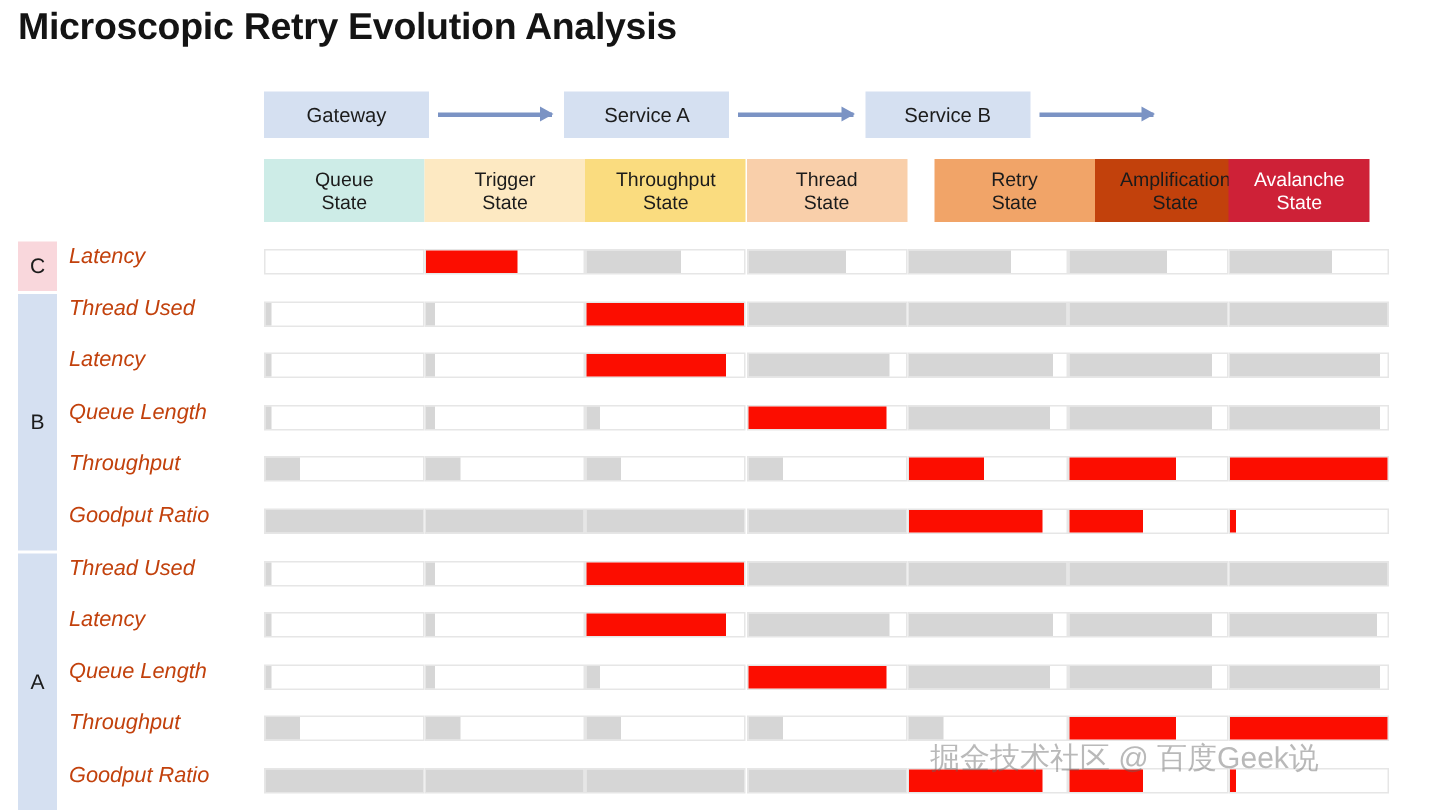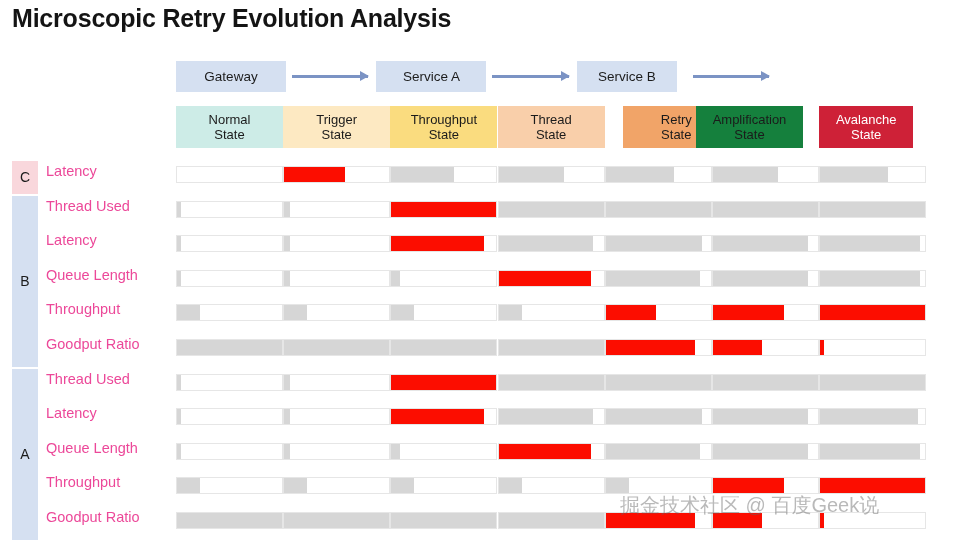--- a/index.html
+++ b/index.html
@@ -57,22 +57,23 @@
   .group-badge{
     position:absolute;left:12px;width:26px;
     display:flex;align-items:center;justify-content:center;
     font-size:14px;color:#1b1b1b;
   }
   .group-badge.c{background:#f9d7dc;}
   .group-badge.b{background:#d5e0f1;}
   .group-badge.a{background:#d5e0f1;}
   .row-label{
     position:absolute;left:46px;
-    font-size:14.5px;color:#ec4899;
+    font-size:14.5px;color:#c2410c;
     white-space:nowrap;
+    font-style:italic;
   }
   
   #watermark{
     position:absolute;left:620px;top:492px;
     font-size:20px;color:rgba(100,100,100,0.45);
     white-space:nowrap;
     pointer-events:none;
   }
 </style>
 </head>
@@ -80,47 +81,47 @@
 
 <div id="page-title">Microscopic Retry Evolution Analysis</div>
 
 <div class="grid-area" id="grid-area">
     <div class="flow-box" style="left: 200.4px; width: 110px; background: rgb(213, 224, 241);">
       <span>Service A</span>
     </div>
     <div class="flow-box" style="left: 0px; width: 110px; background: rgb(213, 224, 241);">
       <span>Gateway</span>
     </div>
-    <div class="flow-box" style="left: 400.8px; width: 100px; background: rgb(213, 224, 241);">
+    <div class="flow-box" style="left: 400.8px; width: 110px; background: rgb(213, 224, 241);">
       <span>Service  B</span>
     </div>
     <div class="flow-arrow" style="left: 116px; width: 76.4px; background: rgb(123, 147, 196);"></div>
     <div class="flow-arrow" style="left: 316.4px; width: 76.4px; background: rgb(123, 147, 196);"></div>
     <div class="flow-arrow" style="left: 516.8px; width: 76.4px; background: rgb(123, 147, 196);"></div>
     <div class="state-box" style="left: 0px; width: 107px; background: rgb(205, 236, 231); color: rgb(27, 27, 27);">
-      <span>Normal</span>
+      <span>Queue</span>
       <span>State</span>
     </div>
     <div class="state-box" style="left: 107.2px; width: 107px; background: rgb(253, 233, 194); color: rgb(27, 27, 27);">
       <span>Trigger</span>
       <span>State</span>
     </div>
     <div class="state-box" style="left: 214.4px; width: 107px; background: rgb(250, 220, 127); color: rgb(27, 27, 27);">
       <span>Throughput</span>
       <span>State</span>
     </div>
     <div class="state-box" style="left: 321.6px; width: 107px; background: rgb(249, 207, 170); color: rgb(27, 27, 27);">
       <span>Thread</span>
       <span>State</span>
     </div>
     <div class="state-box" style="left: 428.8px; width: 107px; background: rgb(241, 164, 104); color: rgb(27, 27, 27); margin-left: 18px;">
       <span>Retry</span>
       <span>State</span>
     </div>
-    <div class="state-box" style="left: 520px; width: 107px; background: #15803d; color: rgb(27, 27, 27);">
+    <div class="state-box" style="left: 554px; width: 107px; background: #c2410c; color: rgb(27, 27, 27);">
       <span>Amplification</span>
       <span>State</span>
     </div>
     <div class="state-box" style="left: 643.2px; width: 94px; background: rgb(206, 33, 55); color: rgb(255, 255, 255);">
       <span>Avalanche</span>
       <span>State</span>
     </div>
     <div class="bar-track" style="left: 0px; width: 107px; top: 166px;">
       <div class="bar-fill" style="width: 0%; background: rgb(214, 214, 214);"></div>
     </div>

